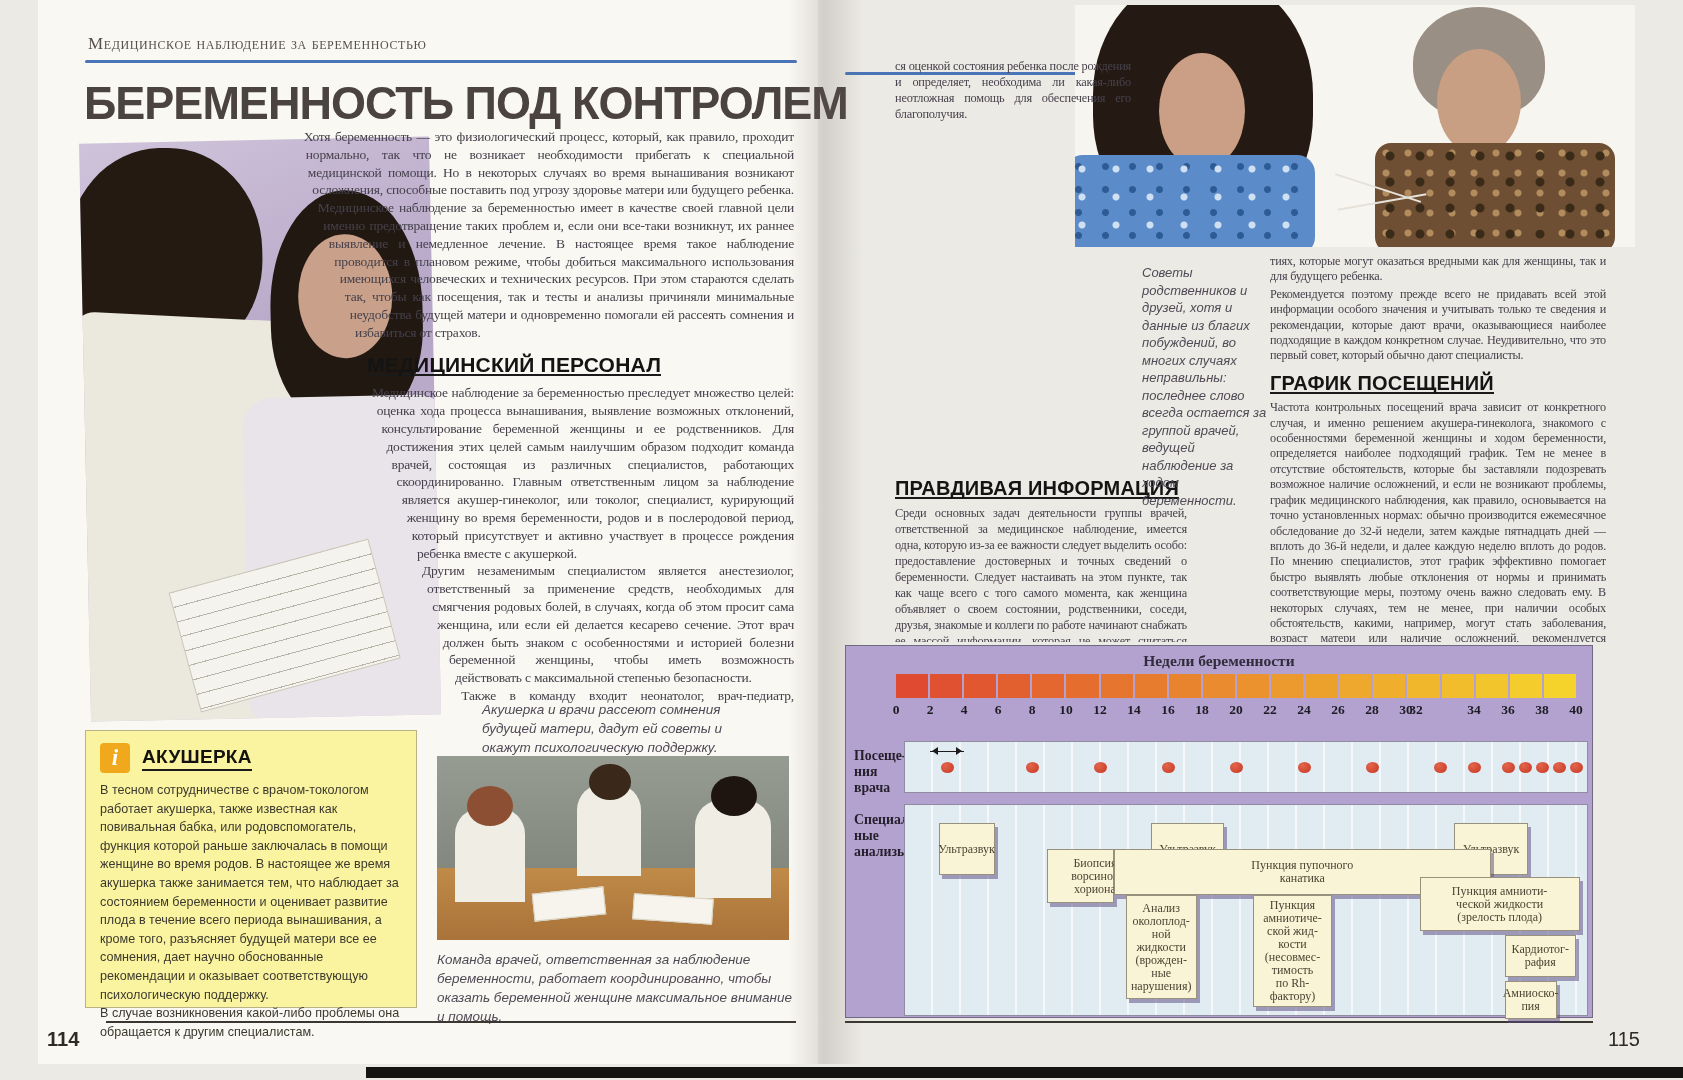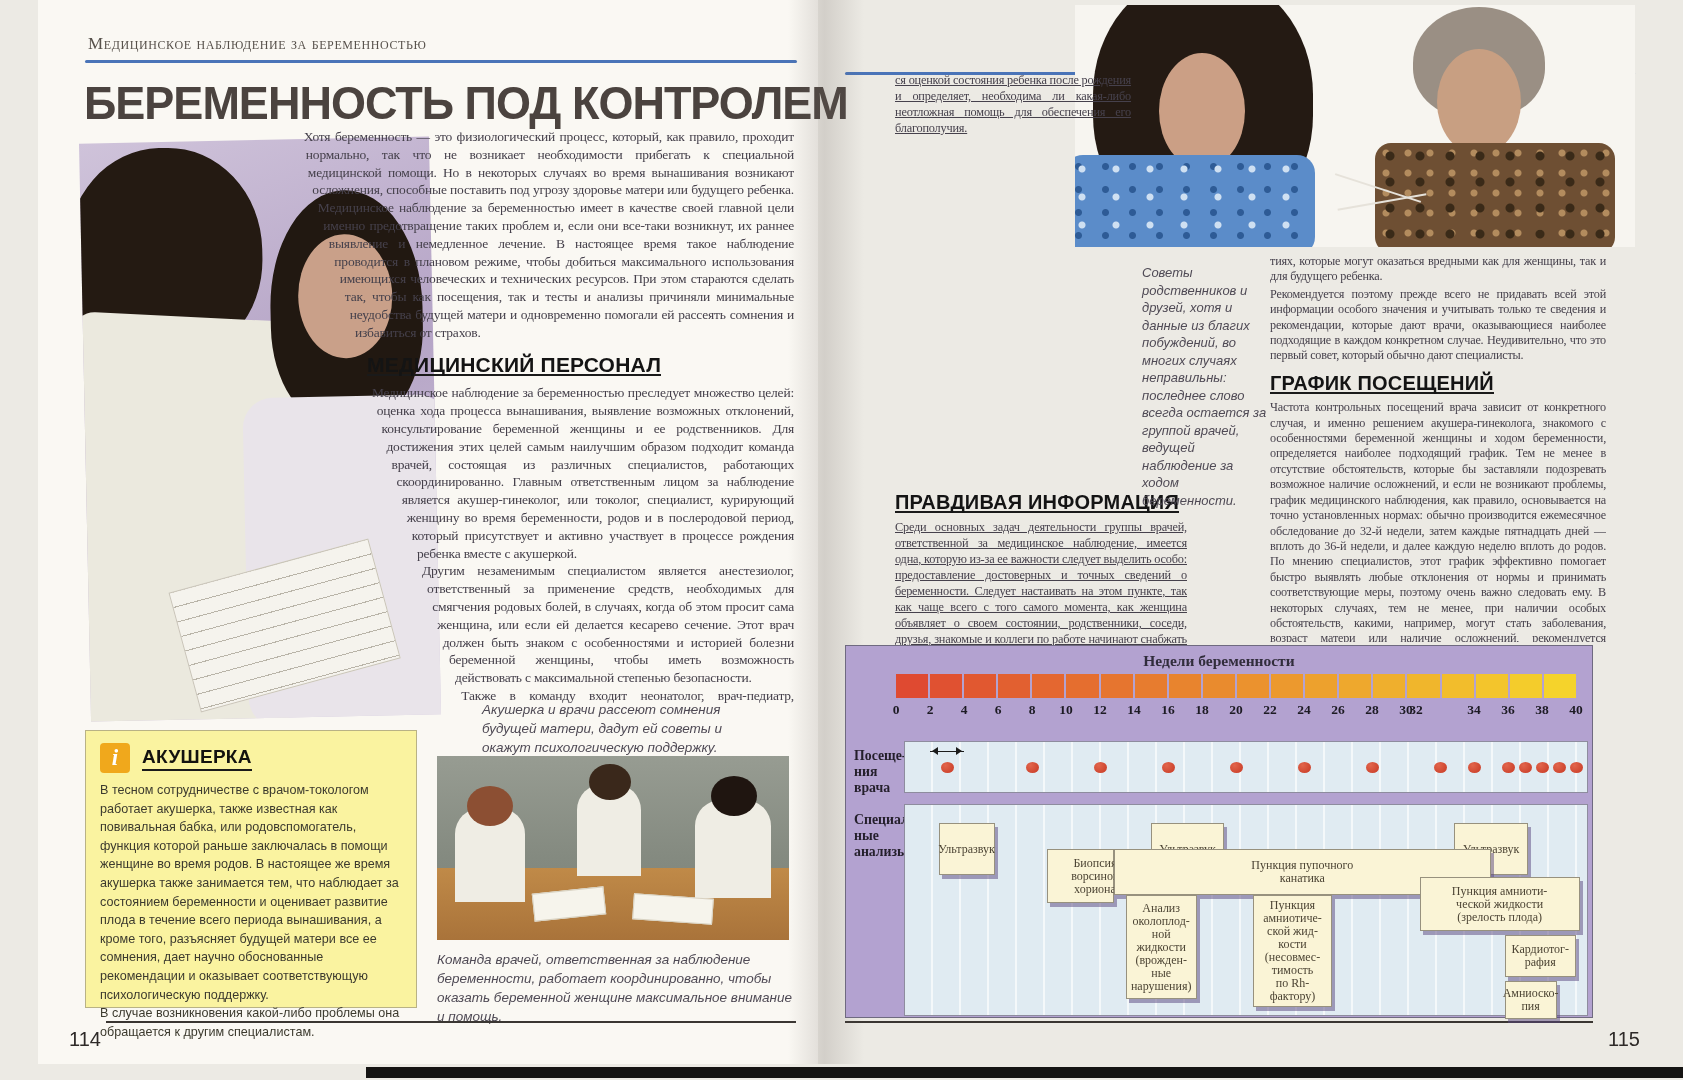--- a/index.html
+++ b/index.html
@@ -140,21 +140,21 @@
     <div class="fig" style="left:140px;top:28px;width:64px;height:92px;"></div>
     <div class="hair" style="left:152px;top:8px;width:42px;height:36px;"></div>
     <div class="fig" style="left:258px;top:44px;width:76px;height:98px;"></div>
     <div class="hair" style="left:274px;top:20px;width:46px;height:40px;background:#1f1510;"></div>
     <div class="paper" style="left:96px;bottom:22px;width:70px;height:26px;transform:rotate(-6deg);"></div>
     <div class="paper" style="left:196px;bottom:18px;width:78px;height:24px;transform:rotate(4deg);"></div>
   </div>
   <div class="abs caption" style="left:437px;top:950px;width:358px;">Команда врачей, ответственная за наблюдение беременности, работает координированно, чтобы оказать беременной женщине максимальное внимание и помощь.</div>
 
   <div class="abs numrule" style="left:106px;top:1021px;width:690px;"></div>
-  <div class="abs pagenum" style="left:69px;top:1028px;">114</div>
+  <div class="abs pagenum" style="left:47px;top:1028px;font-weight:bold;">114</div>
 
   <div class="abs bluerule" style="left:845px;top:72px;width:790px;z-index:1;"></div>
 
   <div id="photo3" class="abs photo" style="z-index:2;">
     <div class="w1-hair"></div>
     <div class="w1-face"></div>
     <div class="w1-top"></div>
     <div class="w2-hair"></div>
     <div class="w2-face"></div>
     <div class="w2-top"></div>
@@ -162,21 +162,21 @@
     <div class="needle" style="left:262px;top:196px;transform:rotate(-10deg);"></div>
   </div>
 
   <svg id="logo" class="abs" viewBox="0 0 37 37">
     <rect x="0" y="0" width="37" height="37" fill="#b5342e"></rect>
     <circle cx="13" cy="21" r="14" fill="#ffffff"></circle>
     <circle cx="16" cy="24" r="10" fill="#b5342e"></circle>
     <rect x="18" y="6" width="17" height="5" fill="#ffffff" transform="rotate(-28 26 8)"></rect>
   </svg>
 
-  <div class="abs body-r clip" style="left:895px;top:72px;width:292px;height:584px;z-index:3;text-decoration:underline;">
+  <div class="abs body-r clip" style="left:895px;top:58px;width:292px;height:584px;z-index:3;">
     <div style="float:right;width:56px;height:412px;"></div>
     <p>ся оценкой состояния ребенка после рождения и определяет, необходима ли какая-либо неотложная помощь для обеспечения его благополучия.</p>
     <div class="h2" style="font-size:20px;margin:10px 0 6px 0;">ПРАВДИВАЯ ИНФОРМАЦИЯ</div>
     <p>Среди основных задач деятельности группы врачей, ответственной за медицинское наблюдение, имеется одна, которую из-за ее важности следует выделить особо: предоставление достоверных и точных сведений о беременности. Следует настаивать на этом пункте, так как чаще всего с того самого момента, как женщина объявляет о своем состоянии, родственники, соседи, друзья, знакомые и коллеги по работе начинают снабжать ее массой информации, которая не может считаться рекомендуемой и правильной.</p>
     
     
     
   </div>
 
   <div class="abs caption" style="left:1142px;top:264px;width:126px;font-size:13px;line-height:17.5px;z-index:3;">Советы родственников и друзей, хотя и данные из благих побуждений, во многих случаях неправильны: последнее слово всегда остается за группой врачей, ведущей наблюдение за ходом беременности.</div>

